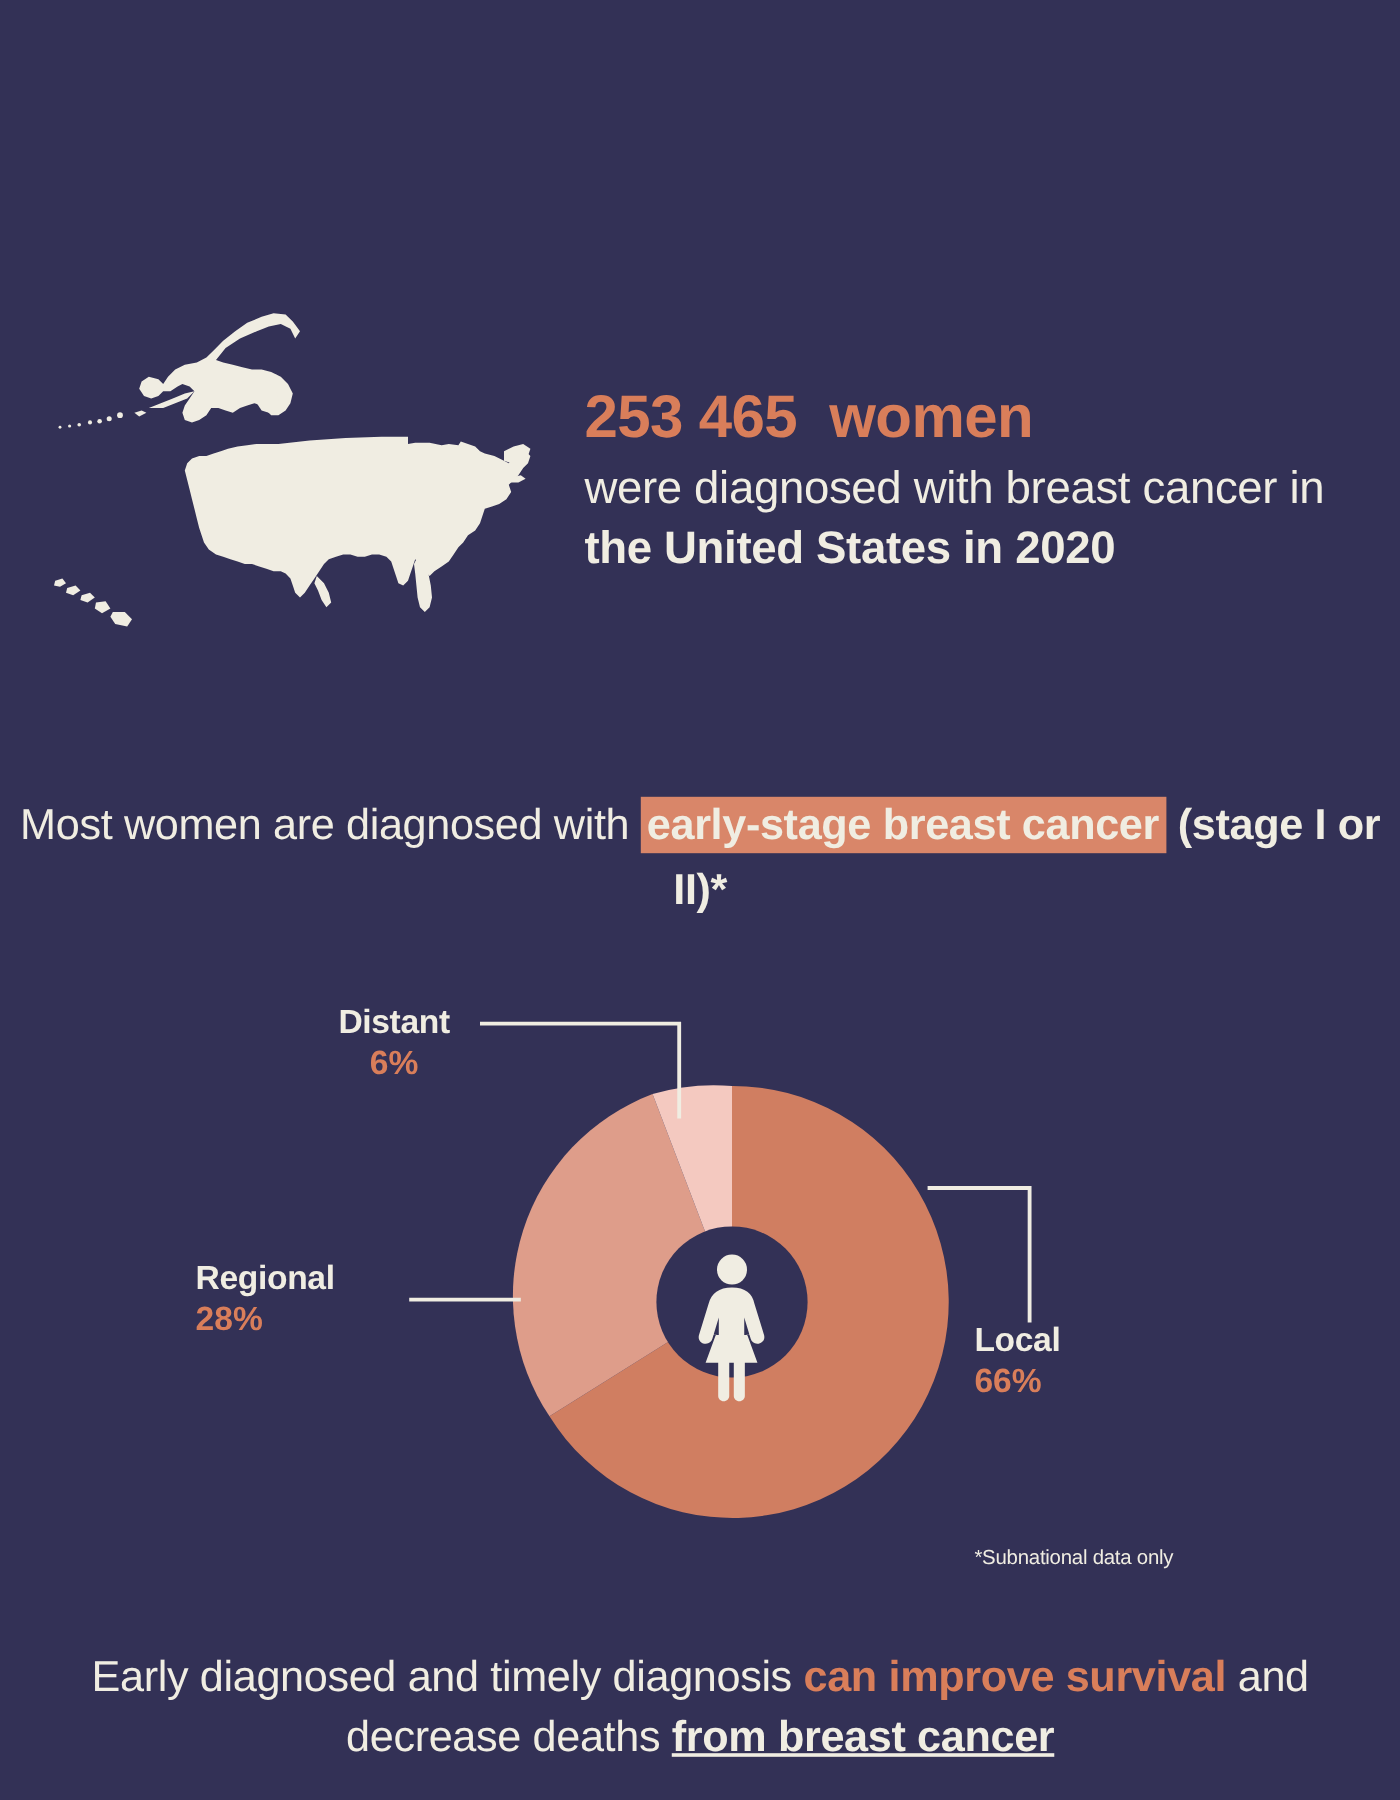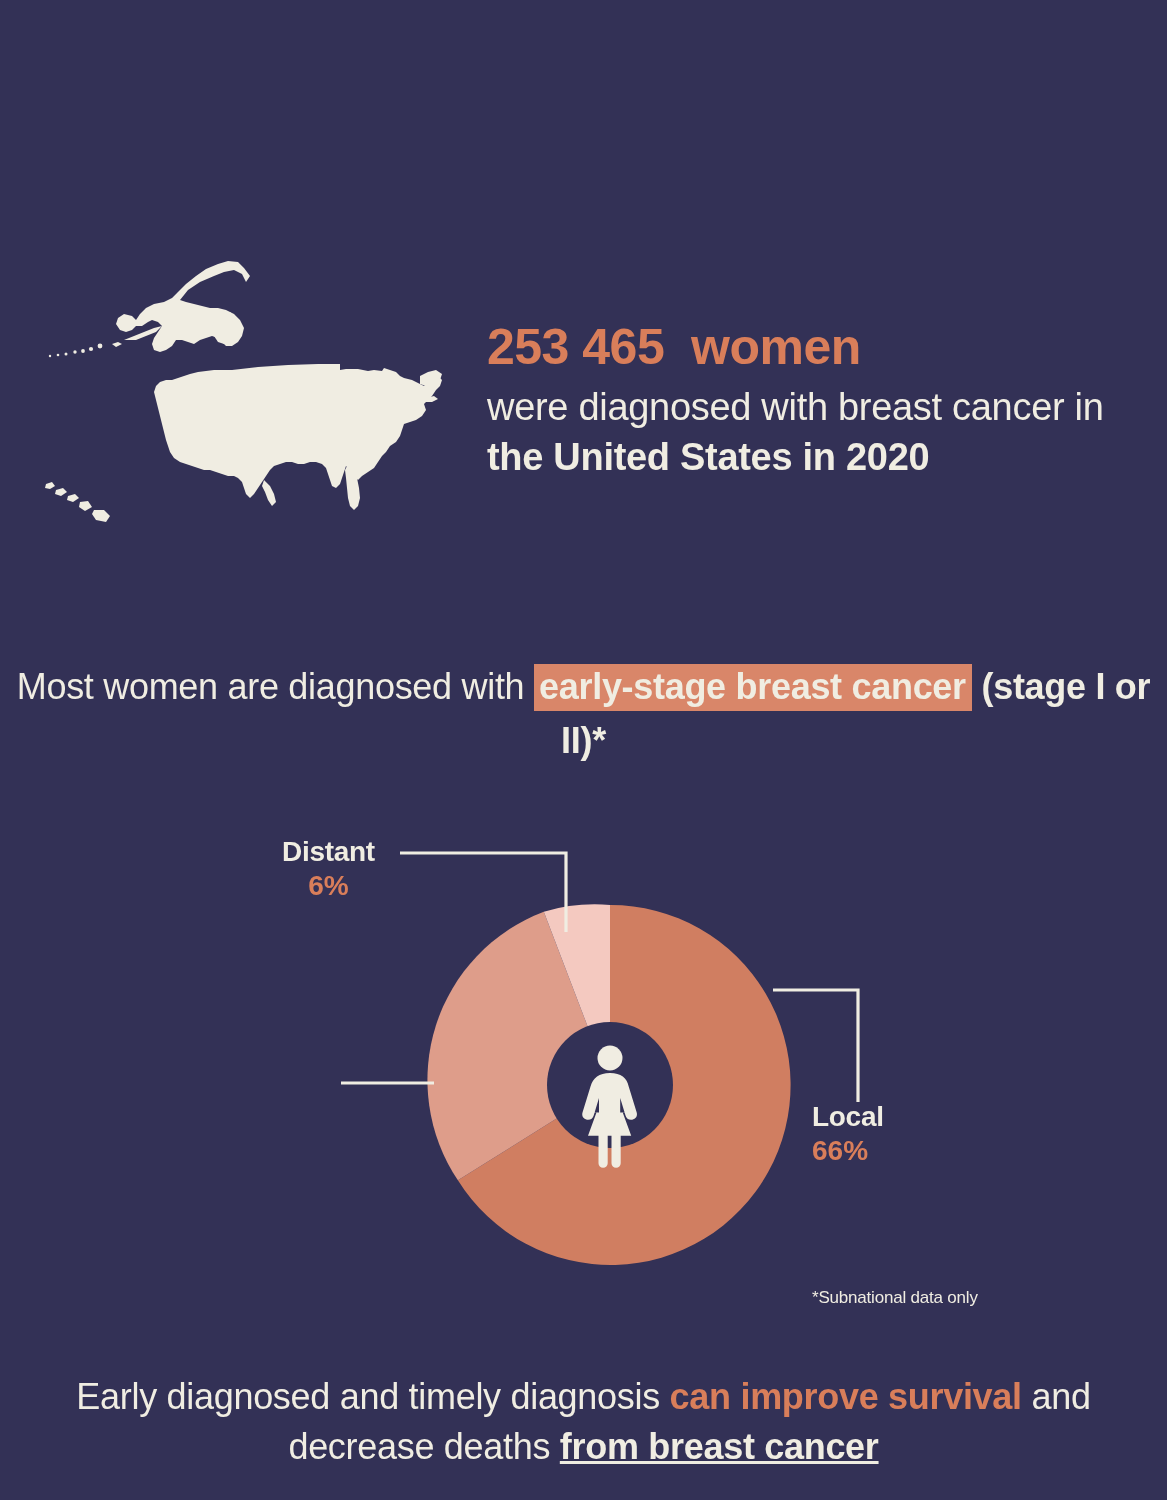--- a/index.html
+++ b/index.html
@@ -197,20 +197,24 @@
       <path d="M400,33 L566,33 L566,112"></path>
       <path d="M341,263 L434,263"></path>
       <path d="M773,170 L858,170 L858,282"></path>
     </g>
   </svg>
 
   <div class="lbl lbl-distant">
     <div class="name">Distant</div>
     <div class="pct">6%</div>
   </div>
+  <div class="lbl lbl-regional">
+    <div class="name">Regional</div>
+    <div class="pct">28%</div>
+  </div>
   <div class="lbl lbl-local">
     <div class="name">Local</div>
     <div class="pct">66%</div>
   </div>
 </div>
 
 <div class="footnote">*Subnational data only</div>
 
 <div class="footer">
   <span>Early diagnosed and timely diagnosis </span><span class="orange">can improve survival</span><span> and decrease deaths </span><b>from breast cancer</b>

